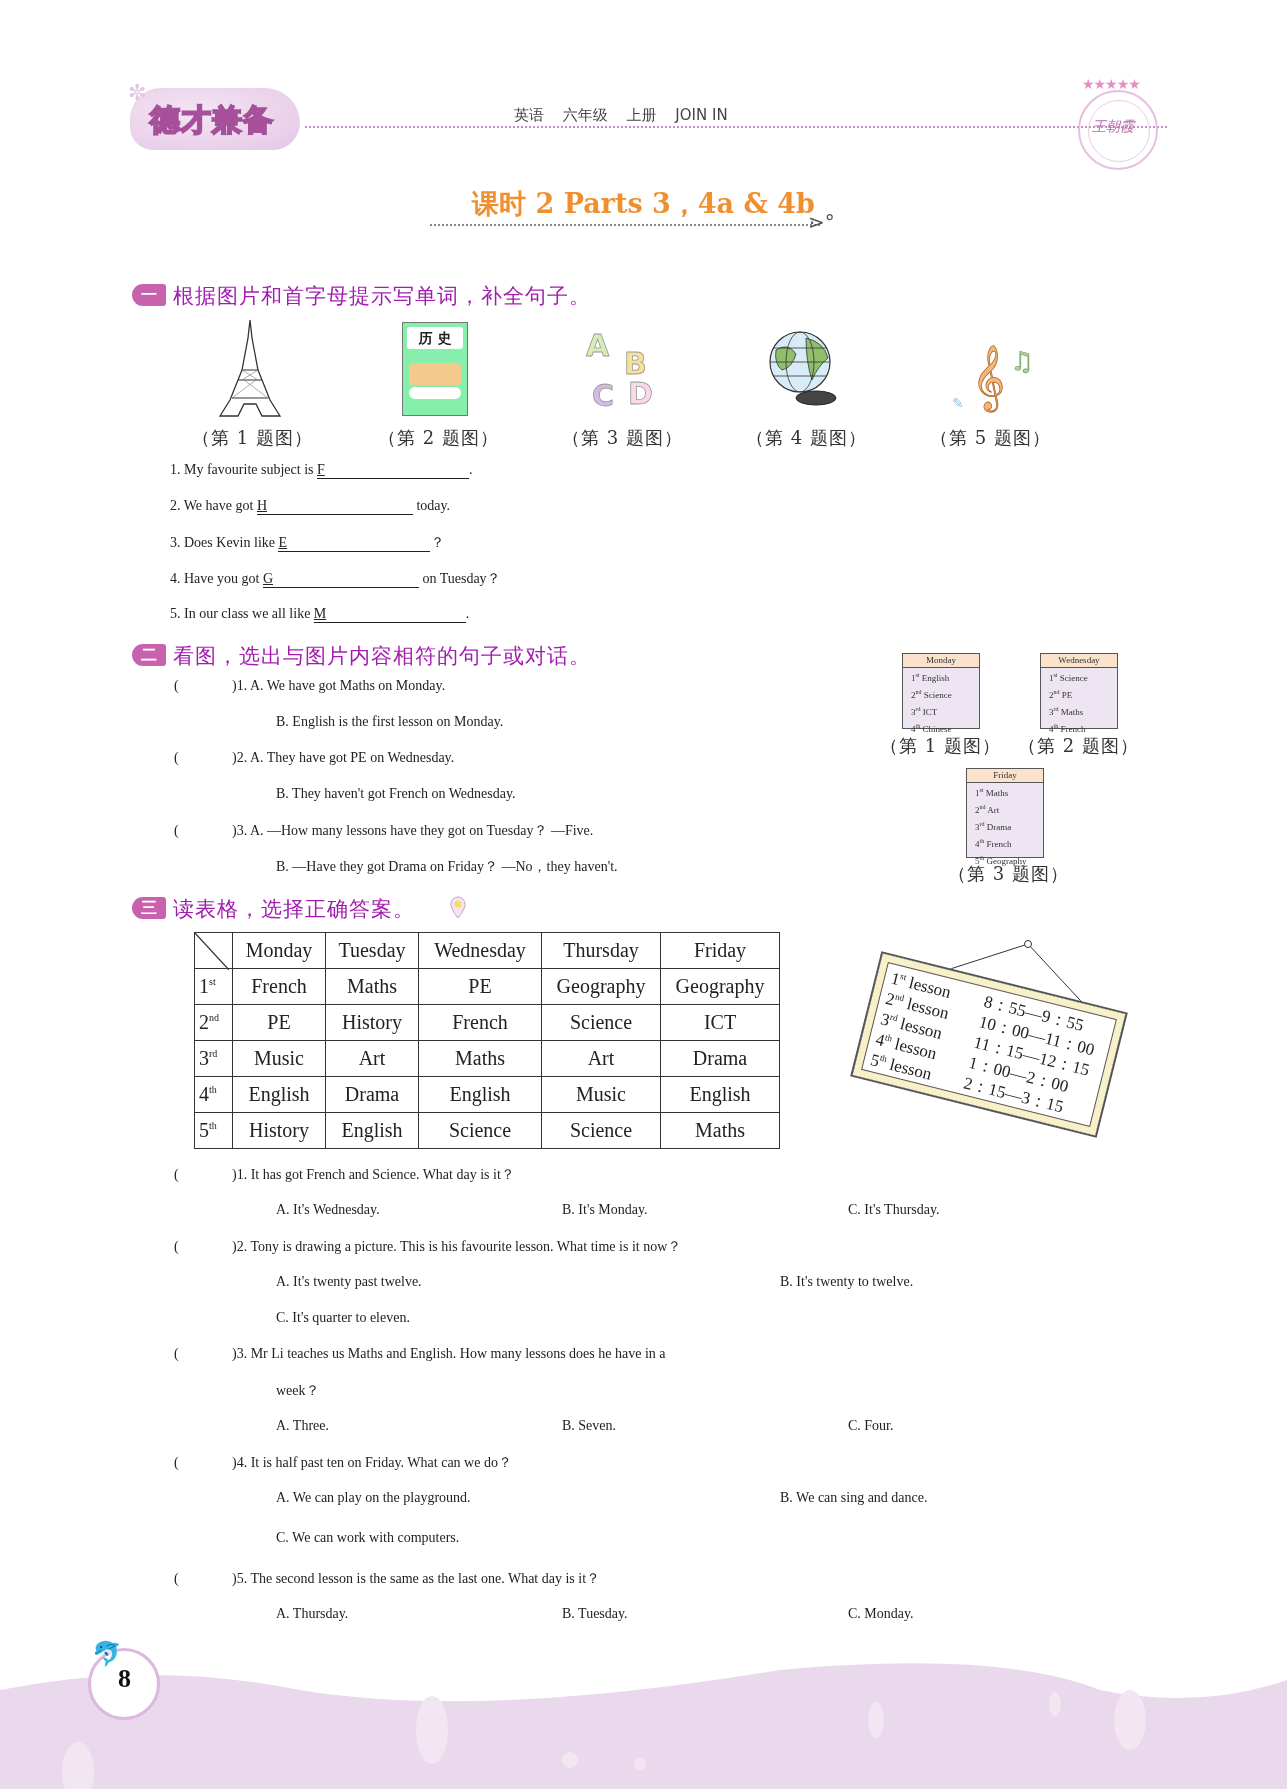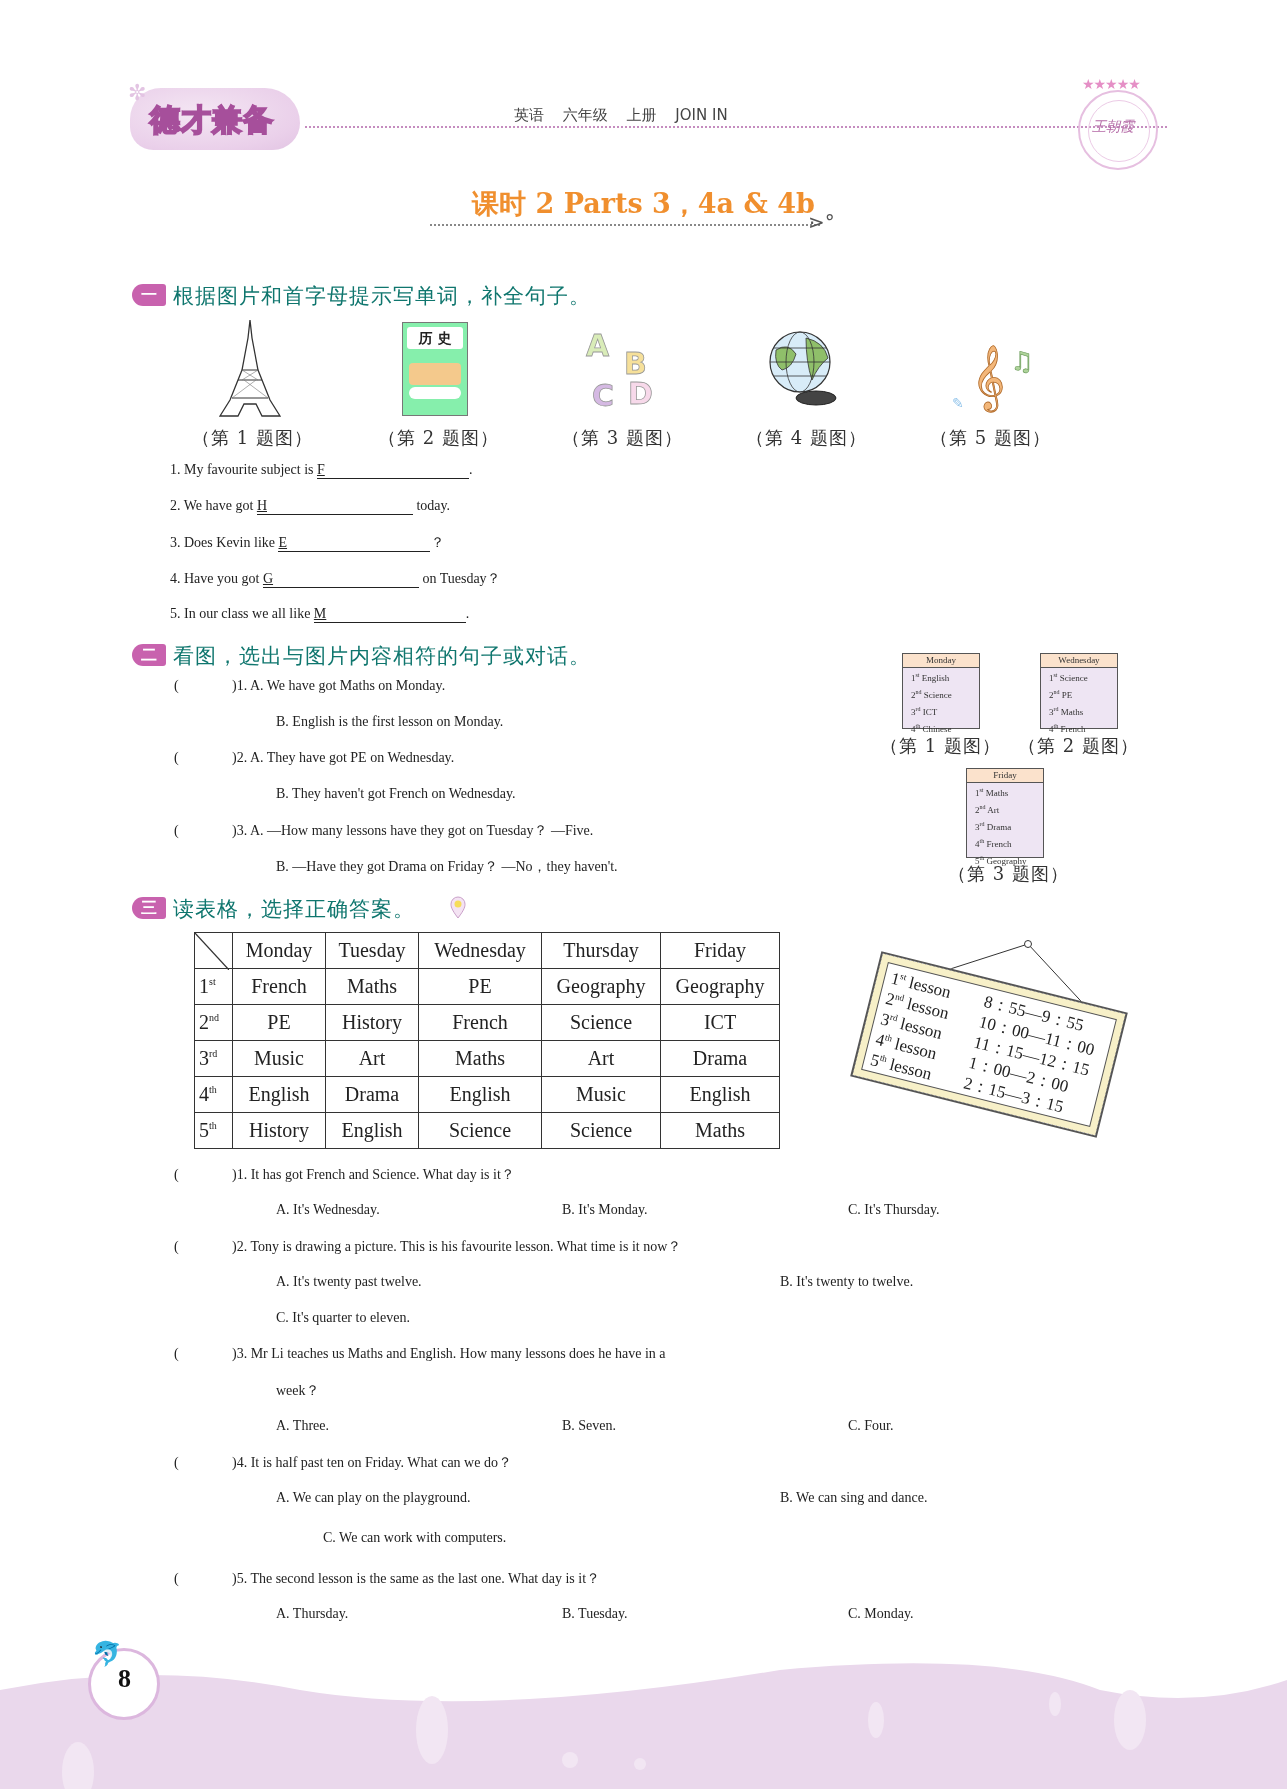--- a/index.html
+++ b/index.html
@@ -48,21 +48,21 @@
   }
   .title-underline { left: 430px; top: 224px; width: 390px; border-top: 2px dotted #888; }
   .fish { left: 808px; top: 210px; font-size: 20px; color: #555; }
 
   
   .sec-badge {
     width: 34px; height: 22px; background: #c862ae; color: #fff;
     border-radius: 11px 3px 3px 11px; font-family: "DejaVu Sans", sans-serif;
     font-size: 16px; font-weight: bold; text-align: center; line-height: 22px;
   }
-  .sec-title { font-family: "DejaVu Sans", sans-serif; font-size: 21px; color: #0f766e; letter-spacing: 1px; }
+  .sec-title { font-family: "DejaVu Sans", sans-serif; font-size: 21px; color: #a21caf; letter-spacing: 1px; }
 
   
   .pic { position: absolute; }
   .caption { position: absolute; font-size: 18px; color: #333; font-family: "DejaVu Serif", serif; letter-spacing: 1px; }
 
   
   .line { position: absolute; font-size: 14px; white-space: nowrap; font-family: "Liberation Serif", serif; }
   .blank { display: inline-block; border-bottom: 1.5px solid #222; text-decoration: underline; }
   .paren { display: inline-block; width: 58px; }
 
@@ -324,21 +324,21 @@
 <div class="line" style="left:276px;top:1382px;">week？</div>
 <div class="line" style="left:276px;top:1418px;">A. Three.</div>
 <div class="line" style="left:562px;top:1418px;">B. Seven.</div>
 <div class="line" style="left:848px;top:1418px;">C. Four.</div>
 
 <div class="line" style="left:174px;top:1454px;">
   <span class="paren">(</span><span>)4. It is half past ten on Friday. What can we do？</span>
 </div>
 <div class="line" style="left:276px;top:1490px;">A. We can play on the playground.</div>
 <div class="line" style="left:780px;top:1490px;">B. We can sing and dance.</div>
-<div class="line" style="left:276px;top:1530px;margin-left:47px;">C. We can work with computers.</div>
+<div class="line" style="left:276px;top:1530px;">C. We can work with computers.</div>
 
 <div class="line" style="left:174px;top:1570px;">
   <span class="paren">(</span><span>)5. The second lesson is the same as the last one. What day is it？</span>
 </div>
 <div class="line" style="left:276px;top:1606px;">A. Thursday.</div>
 <div class="line" style="left:562px;top:1606px;">B. Tuesday.</div>
 <div class="line" style="left:848px;top:1606px;">C. Monday.</div>
 
 <svg class="abs footer-wave" viewBox="0 0 1287 129" preserveAspectRatio="none">
   <path d="M0 30 Q150 0 300 30 Q480 60 780 10 Q1000 -10 1100 30 Q1200 50 1287 20 L1287 129 L0 129 Z" fill="#ead8ec"></path>

